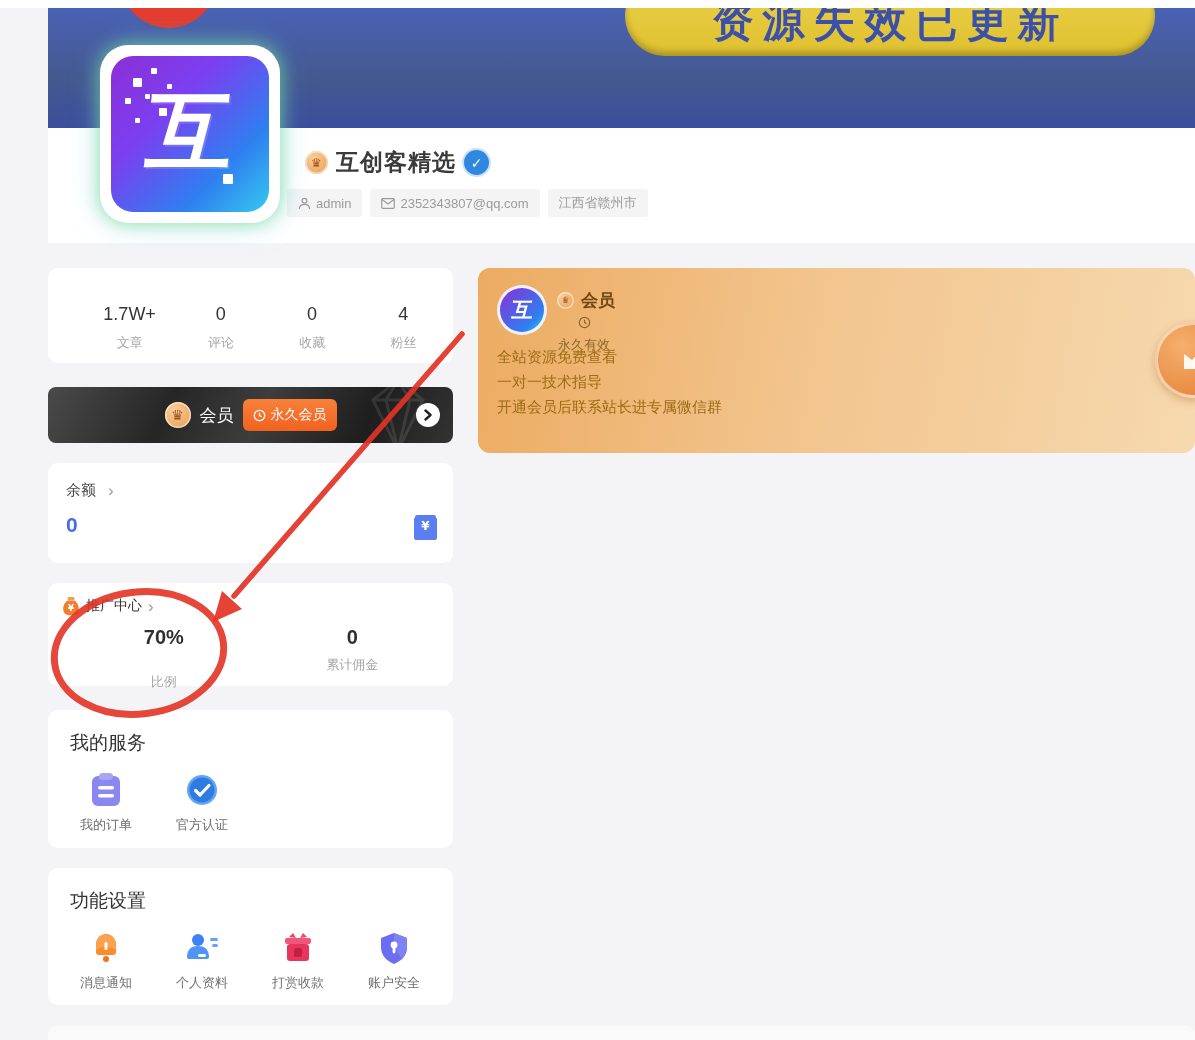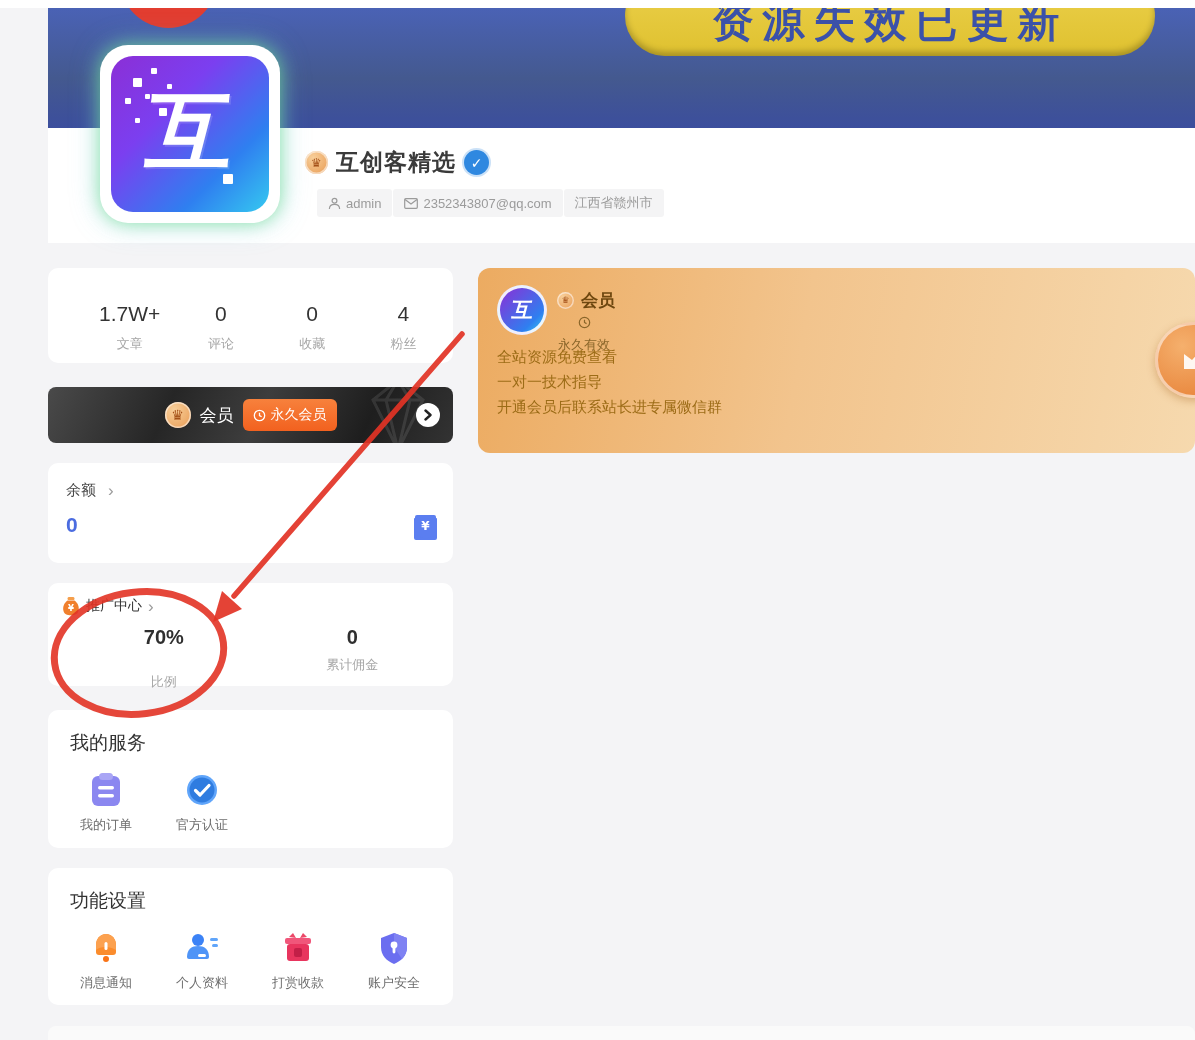--- a/index.html
+++ b/index.html
@@ -31,31 +31,31 @@
   .dot { position:absolute; background:#fff; border-radius:1px; }
 
   .name-row { position:absolute; left:305px; top:147px; display:flex; align-items:center; gap:8px; z-index:3; }
   .name-text { font-size:23px; font-weight:bold; color:#3a3a3a; letter-spacing:1px; }
   .crown-coin { width:23px; height:23px; border-radius:50%; background:radial-gradient(circle at 35% 30%,#f8cf9a,#e89a52);
             display:flex; align-items:center; justify-content:center; box-shadow:inset 0 0 0 1.5px rgba(255,255,255,.55); }
   .crown-coin i { font-style:normal; color:#a35018; font-size:12px; line-height:1; }
   .verify-badge { width:25px; height:25px; border-radius:50%; background:#2f88e0; color:#fff; display:flex;
             align-items:center; justify-content:center; font-size:14px; font-weight:bold;
             box-shadow:0 0 0 2px rgba(47,136,224,.25); }
-  .tags-row { position:absolute; left:317px; top:189px; display:flex; gap:1px; z-index:3; }
+  .tags-row { position:absolute; left:287px; top:189px; display:flex; gap:8px; z-index:3; }
   .tag { height:28px; padding:0 11px; background:#f4f4f5; border-radius:3px; display:flex; align-items:center; gap:5px;
             font-size:13px; color:#9b9b9b; }
 
   
   .card { position:absolute; background:#fff; border-radius:10px; }
 
   
   .stats-card { left:48px; top:268px; width:405px; height:95px; display:flex; padding:0 4px 0 36px; }
   .stat { flex:1; display:flex; flex-direction:column; align-items:center; justify-content:center; gap:9px; }
-  .stat .v { font-size:21px; color:#333;margin-top:24px; }
+  .stat .v { font-size:18px; color:#333;margin-top:24px; }
   .stat .l { font-size:13px; color:#a6a6a6; }
 
   
   .member-bar { position:absolute; left:48px; top:387px; width:405px; height:56px; border-radius:8px; overflow:hidden;
             background:linear-gradient(115deg,#4a4a4a 0%,#262626 30%,#3d3d3d 52%,#1e1e1e 78%,#333 100%);
             display:flex; align-items:center; justify-content:center; gap:9px; }
   .member-bar .title { color:#fff; font-size:17px; }
   .member-pill { height:32px; padding:0 10px; border-radius:6px; background:linear-gradient(180deg,#f7813c,#f2611f);
             display:flex; align-items:center; gap:5px; color:#fff; font-size:14px; }
   .member-chevron { position:absolute; right:13px; top:16px; width:24px; height:24px; border-radius:50%; background:#fff;

